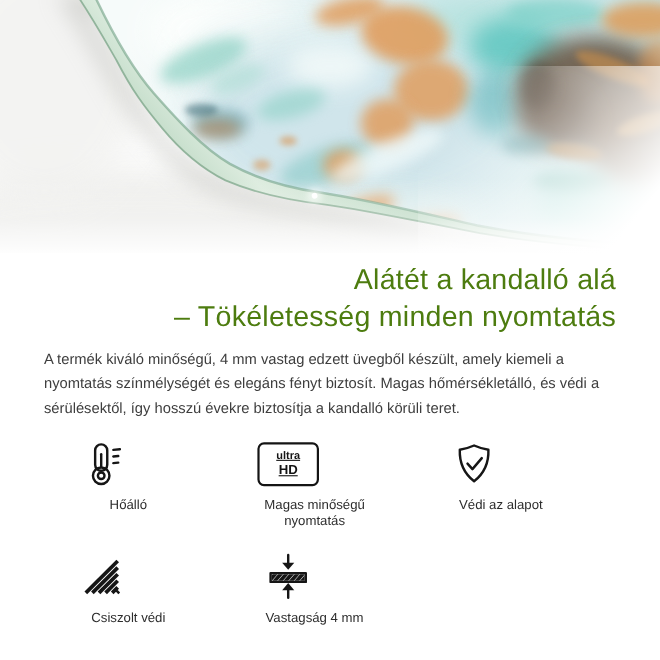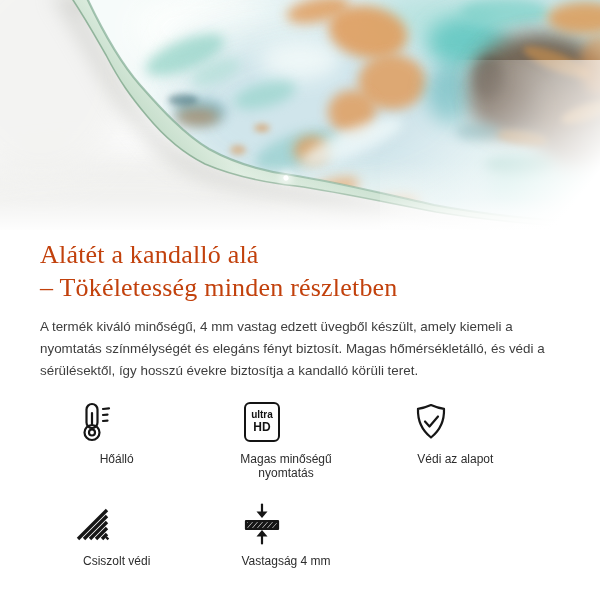--- a/index.html
+++ b/index.html
@@ -1,33 +1,33 @@
 <!DOCTYPE html>
 <html lang="hu"><head>
 <meta charset="utf-8">
 <style>
   html,body{margin:0;padding:0;background:#ffffff;}
   .page{position:relative;width:600px;height:600px;background:#ffffff;overflow:hidden;
         font-family:"Liberation Sans","DejaVu Sans",sans-serif;}
   .hero{display:block;width:600px;height:230px;}
   .content{padding:0 40px;}
-  .title{margin:8px 0 12px;font-family:Liberation Serif, serif;
-         font-weight:400;font-size:26px;line-height:33px;color:#c2410c;letter-spacing:.2px;}
+  .title{margin:8px 0 12px;font-family:Liberation Sans, sans-serif;
+         font-weight:400;font-size:26px;line-height:33px;color:#4d7c0f;letter-spacing:.2px;text-align:right;}
   .desc{margin:0;width:534px;font-size:13.4px;line-height:22px;color:#3e3e3e;}
   .features{margin:16px 0 0 -32px;width:508px;display:grid;
             grid-template-columns:repeat(3,1fr);row-gap:20px;}
   .feature{display:flex;flex-direction:column;align-items:center;text-align:center;}
   .icon-wrap{height:48px;display:flex;align-items:center;justify-content:center;}
   .feature-label{margin-top:6px;font-size:12px;color:#2d2d2d;padding-left:48px;}
   .s{fill:none;stroke:#161616;stroke-width:2.2;stroke-linecap:round;stroke-linejoin:round;}
   .st{fill:none;stroke:#161616;stroke-width:3.4;stroke-linecap:butt;}
   .sf{fill:#161616;stroke:none;}
-  .uhd-box{box-sizing:border-box;width:36px;height:40px;border:2.6px solid #141414;border-radius:6px;
+  .uhd-box{box-sizing:border-box;width:56px;height:40px;border:2.6px solid #141414;border-radius:6px;
            display:flex;flex-direction:column;align-items:center;justify-content:center;
-           color:#141414;font-weight:700;}
+           color:#141414;font-weight:700;text-decoration:underline;}
   .uhd-top{font-size:10px;line-height:10px;}
   .uhd-bottom{font-size:12px;line-height:15px;}
 </style>
 </head>
 <body>
 
 <div class="page">
 
   <svg class="hero" viewBox="0 0 600 230" role="img">
     <defs>
@@ -140,21 +140,21 @@
         <line x1="0" y1="-8" x2="0" y2="8" stroke="#ffffff" stroke-width="1.6" opacity="0.8" filter="url(#f1)"></line>
       </g>
       <circle r="2.6" fill="#ffffff"></circle>
     </g>
 
     <rect x="0" y="160" width="600" height="70" fill="url(#gFadeV)"></rect>
     <rect x="380" y="60" width="220" height="170" fill="url(#gFadeD)"></rect>
   </svg>
 
   <div class="content">
-    <h1 class="title"><span>Alátét a kandalló alá</span><br><span>– Tökéletesség minden részletben</span></h1>
+    <h1 class="title"><span>Alátét a kandalló alá</span><br><span>– Tökéletesség minden nyomtatás</span></h1>
 
     <p class="desc">A termék kiváló minőségű, 4 mm vastag edzett üvegből készült, amely kiemeli a nyomtatás színmélységét és elegáns fényt biztosít. Magas hőmérsékletálló, és védi a sérülésektől, így hosszú évekre biztosítja a kandalló körüli teret.</p>
 
     <div class="features">
 
       <div class="feature">
         <div class="icon-wrap">
           <svg width="44" height="44" viewBox="0 0 44 44">
             <rect class="s" x="15.5" y="4" width="11" height="24" rx="5.5"></rect>
             <circle class="s" cx="21" cy="32.5" r="7.5"></circle>

